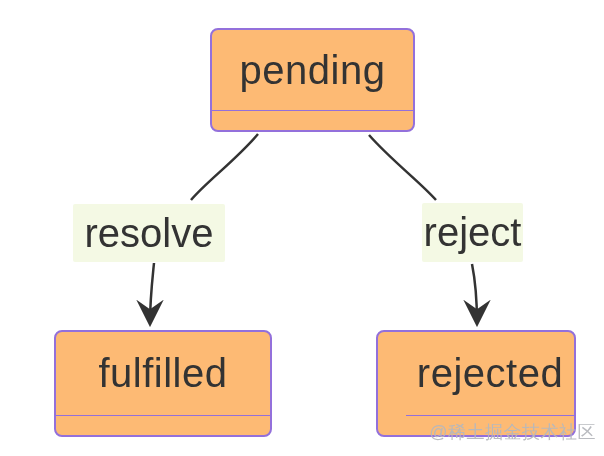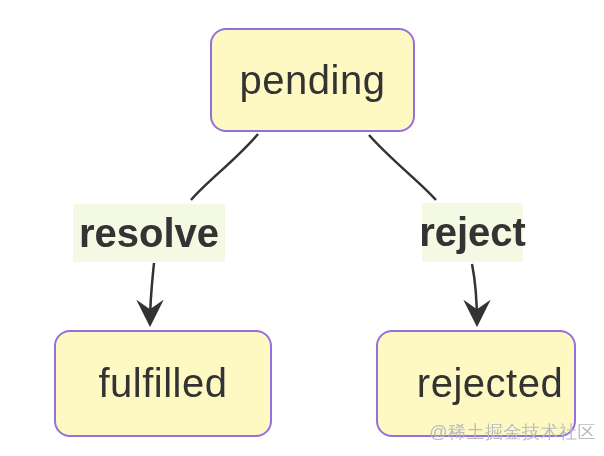--- a/index.html
+++ b/index.html
@@ -4,38 +4,38 @@
 <style>
   html,body { margin:0; padding:0; background:#ffffff; }
   .canvas {
     position:relative; width:604px; height:456px; background:#ffffff;
     font-family:"Liberation Sans","DejaVu Sans",sans-serif; overflow:hidden;
   }
   .edges-svg { position:absolute; left:0; top:0; width:604px; height:456px; }
 
   .state-node {
     position:absolute; box-sizing:border-box;
-    background:#fef9c3; border:2.5px solid #9370db; border-radius:16px;
-    display:flex; flex-direction:row; z-index:2;
+    background:#fdba74; border:2.5px solid #9370db; border-radius:8px;
+    display:flex; flex-direction:column; z-index:2;
   }
   .node-title {
     flex:1; display:flex; align-items:center; justify-content:center;
     font-size:40px; color:#333333; letter-spacing:0.5px;
   }
   .node-footer {
     height:19px; border-top:1.8px solid #9370db;
   }
   #node-pending   { left:210px; top:28px;  width:205px; height:104px; }
   #node-fulfilled { left:54px;  top:330px; width:218px; height:107px; }
   #node-rejected  { left:376px; top:330px; width:200px; height:107px;padding-left:28px; }
 
   .edge-label {
     position:absolute; background:#f4f9e4; color:#333333;
     display:flex; align-items:center; justify-content:center;
-    font-size:40px; z-index:3; border-radius:2px;font-weight:bold;
+    font-size:40px; z-index:3; border-radius:2px;
   }
   #label-resolve { left:73px;  top:204px; width:152px; height:58px; }
   #label-reject  { left:422px; top:203px; width:101px; height:59px; }
 
   .watermark {
     position:absolute; right:8px; bottom:12px; z-index:4;
     font-size:18px; color:#b6b8bd; opacity:0.95; letter-spacing:0.5px;
   }
 </style>
 </head>

